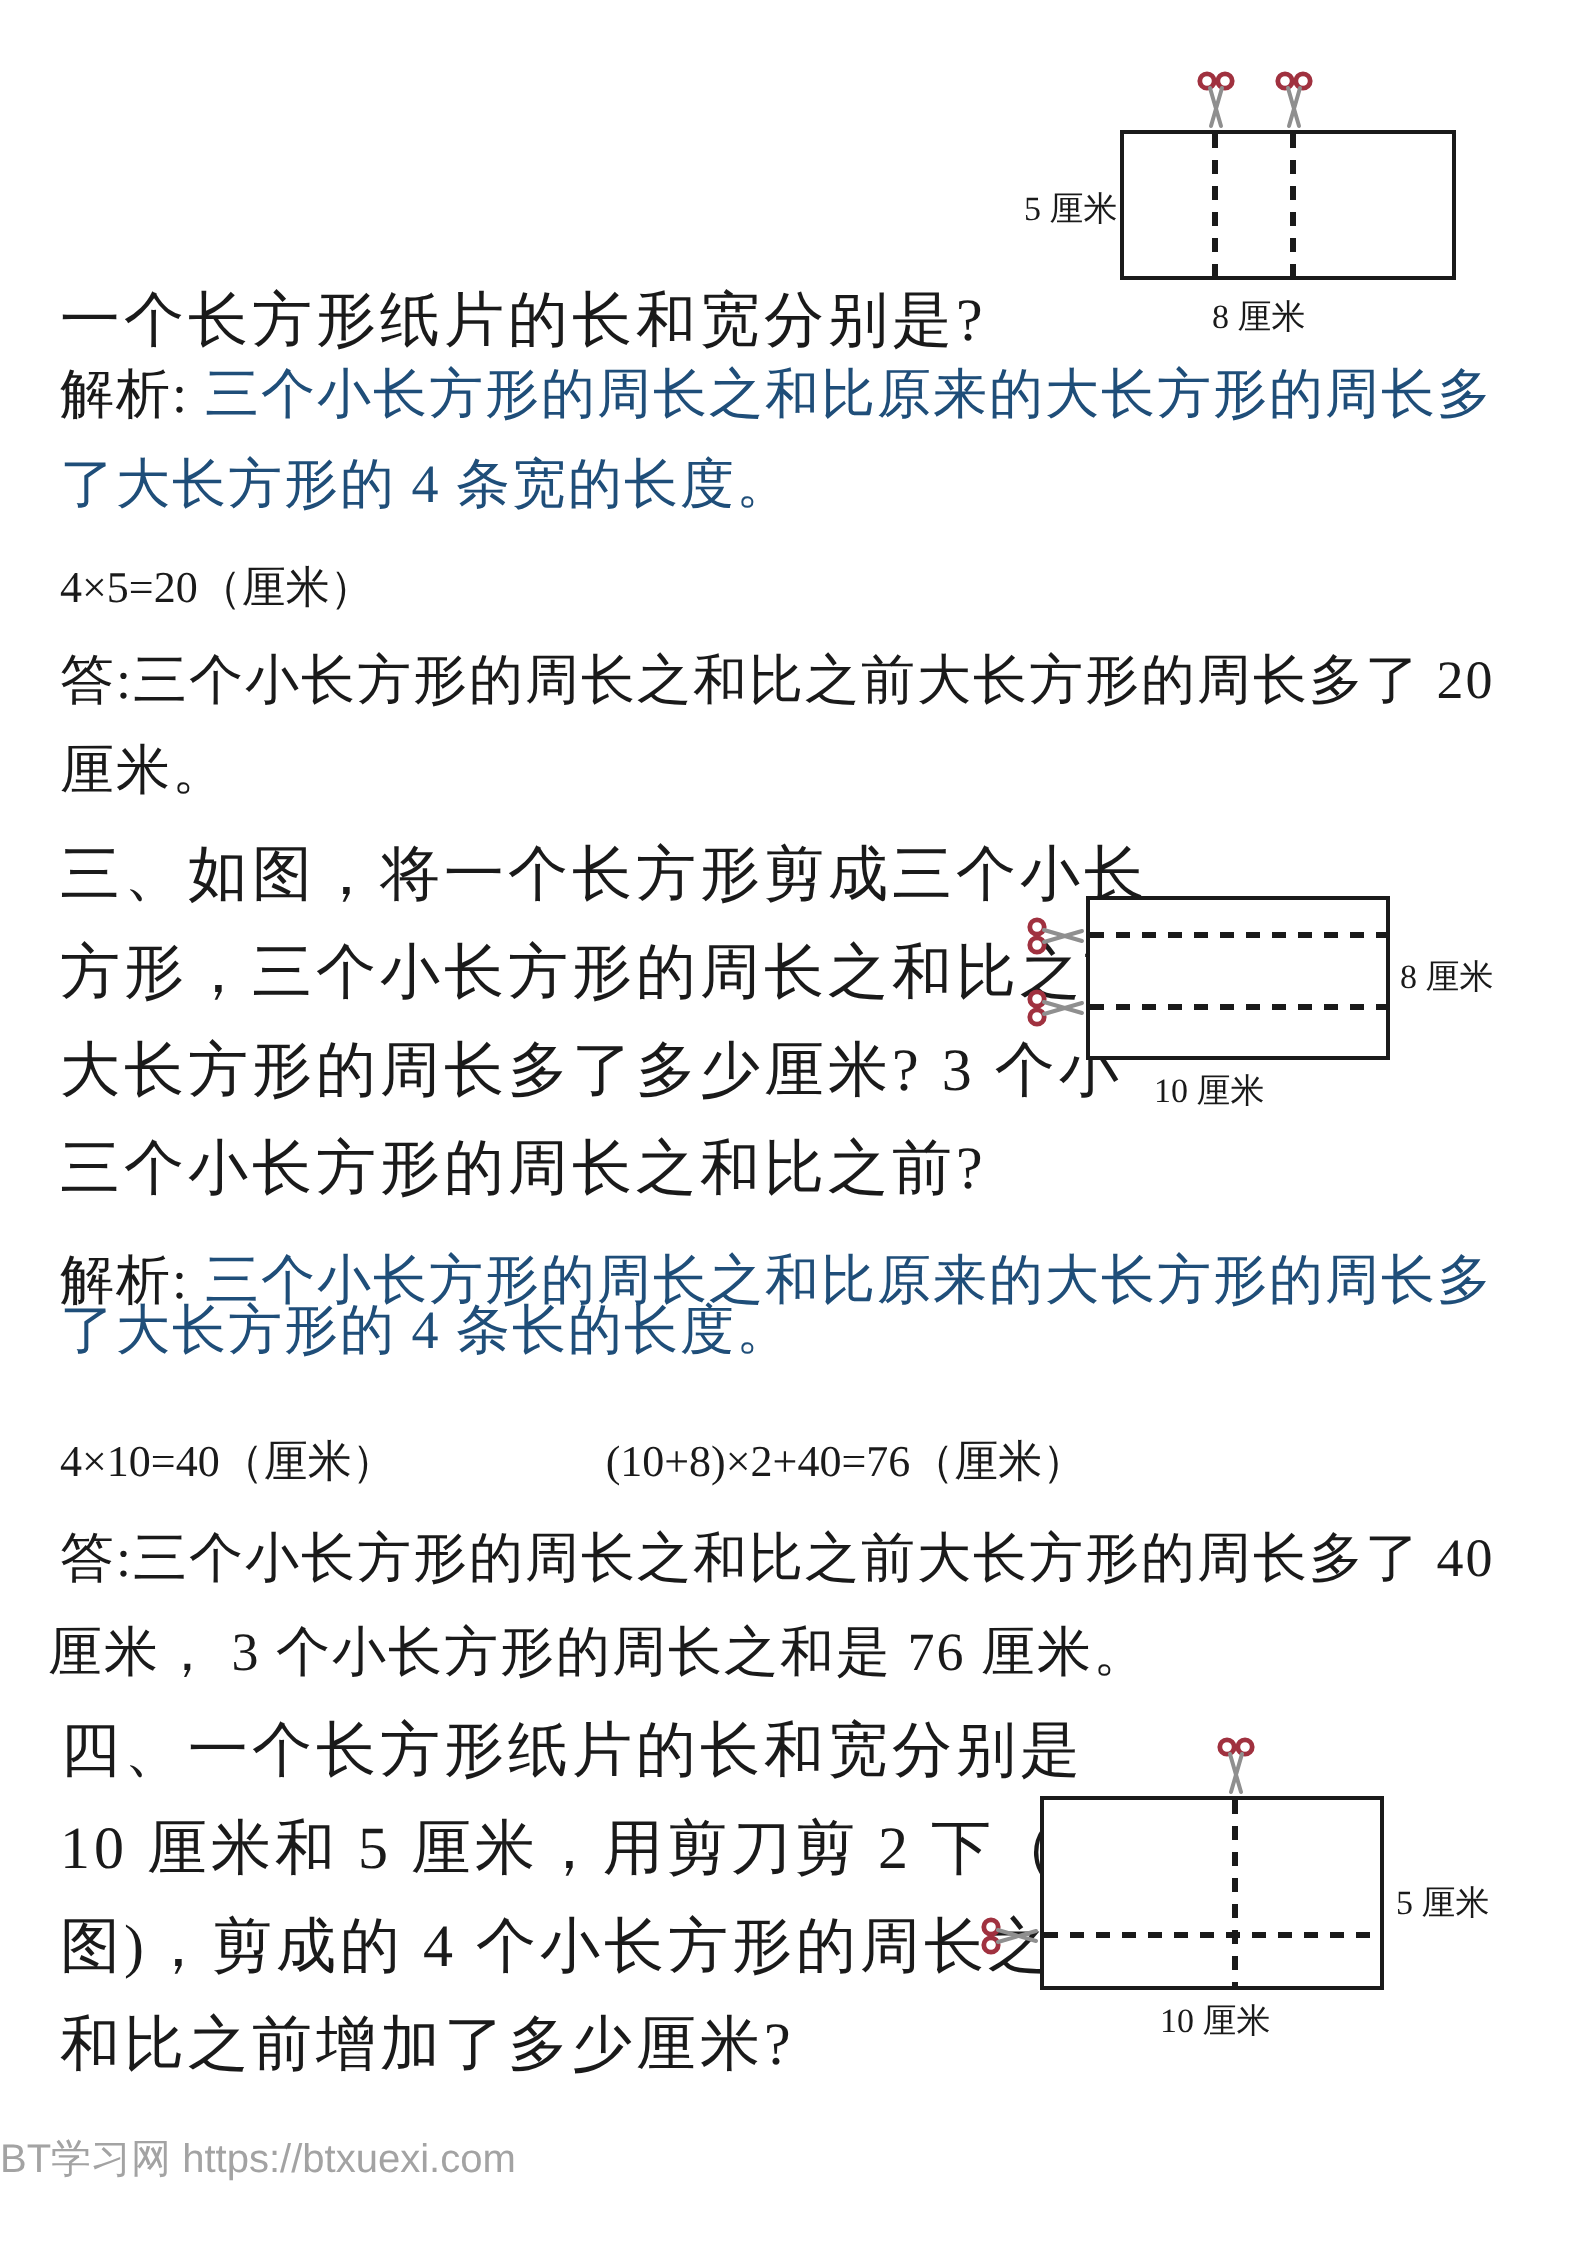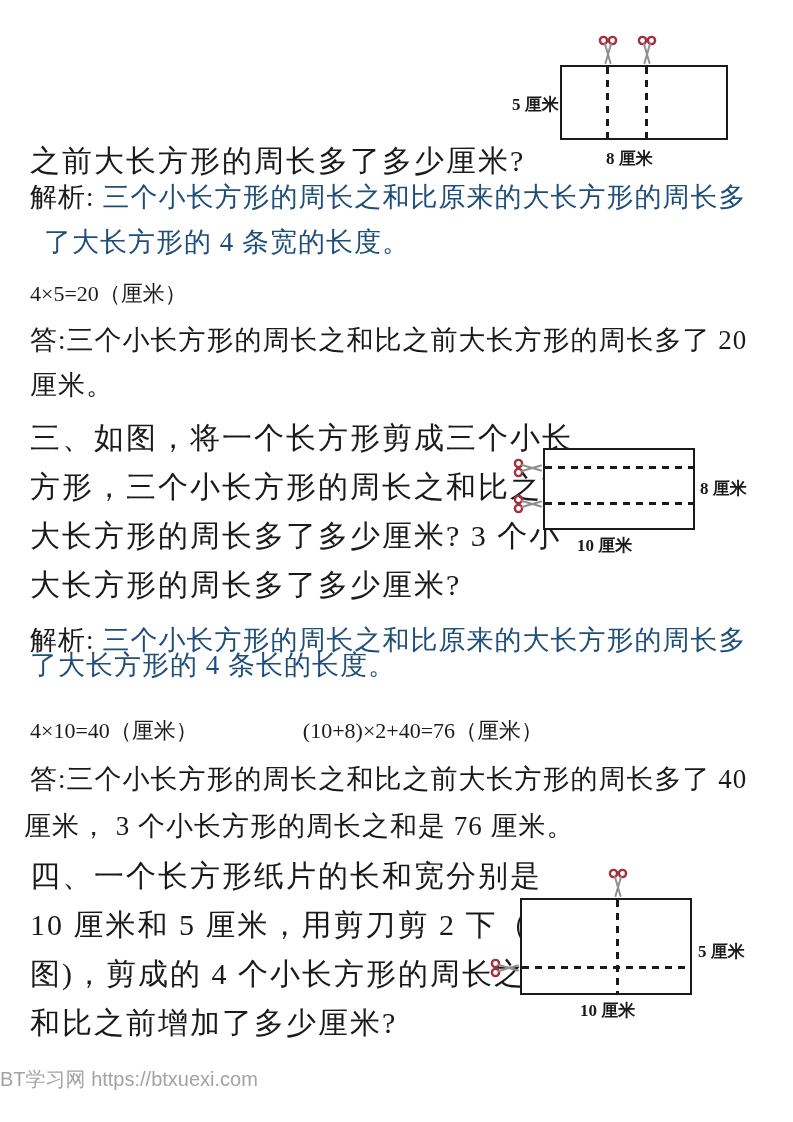--- a/index.html
+++ b/index.html
@@ -17,36 +17,36 @@
   .line{position:absolute;white-space:nowrap;line-height:1;}
   .q{font-size:30px;letter-spacing:2px;}
   .exp{font-size:27px;color:var(--explanation);letter-spacing:1px;}
   .exp-label{color:var(--text);margin-right:8px;letter-spacing:1px;}
   .calc{font-size:22px;color:var(--text);}
   .ans{font-size:27px;color:var(--text);letter-spacing:1px;}
   .diagram{position:absolute;}
   .rect{position:absolute;border:2.5px solid #1a1a1a;background:#ffffff;box-sizing:border-box;}
   .dash-v{position:absolute;width:3px;background:repeating-linear-gradient(to bottom,#1a1a1a 0 7px,transparent 7px 13px);}
   .dash-h{position:absolute;height:3px;background:repeating-linear-gradient(to right,#1a1a1a 0 7px,transparent 7px 13px);}
-  .dim-label{position:absolute;font-size:17px;font-weight:bold;white-space:nowrap;color:var(--text);}
+  .dim-label{position:absolute;font-size:17px;font-weight:normal;white-space:nowrap;color:var(--text);}
   .scissors{position:absolute;}
   .sc-handle{fill:none;stroke:var(--scissors-handle);stroke-width:2.4;}
   .sc-blade{fill:none;stroke:var(--scissors-blade);stroke-width:2;stroke-linecap:round;}
   #footer{
     position:absolute;left:0;top:1066px;width:100%;text-align:left;
     font-family:"Liberation Sans","DejaVu Sans",sans-serif;font-size:20px;color:var(--footer);
   }
   #footer a{color:var(--footer);text-decoration:none;}
 </style>
 </head>
 <body>
 
 <div id="page">
 
-  <div class="line q" style="left:30px;top:146px;">之前大长方形的周长多了多少厘米?</div>
+  <div class="line q" style="left:30px;top:146px;">一个长方形纸片的长和宽分别是?</div>
 
   <div class="diagram" style="left:505px;top:28px;width:280px;height:150px;">
     <div class="rect" style="left:55px;top:37px;width:168px;height:75px;"></div>
     <div class="dash-v" style="left:101px;top:39px;height:71px;"></div>
     <div class="dash-v" style="left:140px;top:39px;height:71px;"></div>
     <span class="scissors" style="left:92px;top:7px;">
       <svg width="22" height="30" viewBox="0 0 22 30">
         <circle class="sc-handle" cx="6.5" cy="5.5" r="3.6"></circle>
         <circle class="sc-handle" cx="15.5" cy="5.5" r="3.6"></circle>
         <line class="sc-blade" x1="8" y1="9" x2="13.5" y2="28"></line>
@@ -61,31 +61,31 @@
         <line class="sc-blade" x1="14" y1="9" x2="8.5" y2="28"></line>
       </svg>
     </span>
     <span class="dim-label" style="left:7px;top:65px;">5 厘米</span>
     <span class="dim-label" style="left:101px;top:119px;">8 厘米</span>
   </div>
 
   <div class="line" style="left:30px;top:184px;">
     <span class="exp exp-label">解析:</span><span class="exp">三个小长方形的周长之和比原来的大长方形的周长多</span>
   </div>
-  <div class="line exp" style="left:30px;top:229px;margin-left:14px;">了大长方形的 4 条宽的长度。</div>
+  <div class="line exp" style="left:30px;top:229px;">了大长方形的 4 条宽的长度。</div>
 
   <div class="line calc" style="left:30px;top:283px;">4×5=20（厘米）</div>
 
   <div class="line ans" style="left:30px;top:327px;">答:三个小长方形的周长之和比之前大长方形的周长多了 20</div>
   <div class="line ans" style="left:30px;top:372px;">厘米。</div>
 
   <div class="line q" style="left:30px;top:423px;">三、如图，将一个长方形剪成三个小长</div>
   <div class="line q" style="left:30px;top:472px;">方形，三个小长方形的周长之和比之前</div>
   <div class="line q" style="left:30px;top:521px;">大长方形的周长多了多少厘米? 3 个小</div>
-  <div class="line q" style="left:30px;top:570px;">大长方形的周长多了多少厘米?</div>
+  <div class="line q" style="left:30px;top:570px;">三个小长方形的周长之和比之前?</div>
 
   <div class="diagram" style="left:495px;top:438px;width:290px;height:110px;">
     <div class="rect" style="left:48px;top:10px;width:152px;height:82px;"></div>
     <div class="dash-h" style="left:50px;top:28px;width:148px;"></div>
     <div class="dash-h" style="left:50px;top:64px;width:148px;"></div>
     <span class="scissors" style="left:18px;top:19px;">
       <svg width="30" height="22" viewBox="0 0 30 22">
         <circle class="sc-handle" cx="5.5" cy="6.5" r="3.6"></circle>
         <circle class="sc-handle" cx="5.5" cy="15.5" r="3.6"></circle>
         <line class="sc-blade" x1="9" y1="8" x2="28" y2="13.5"></line>

